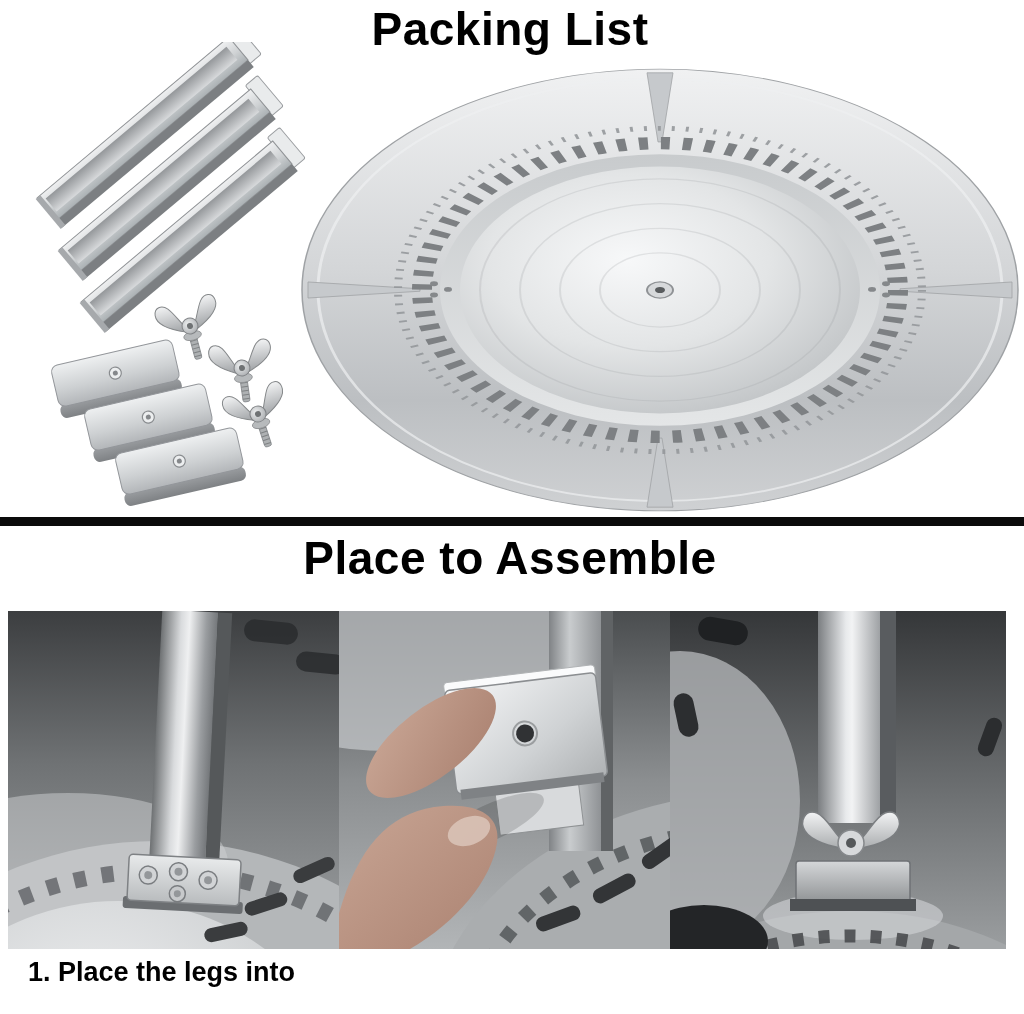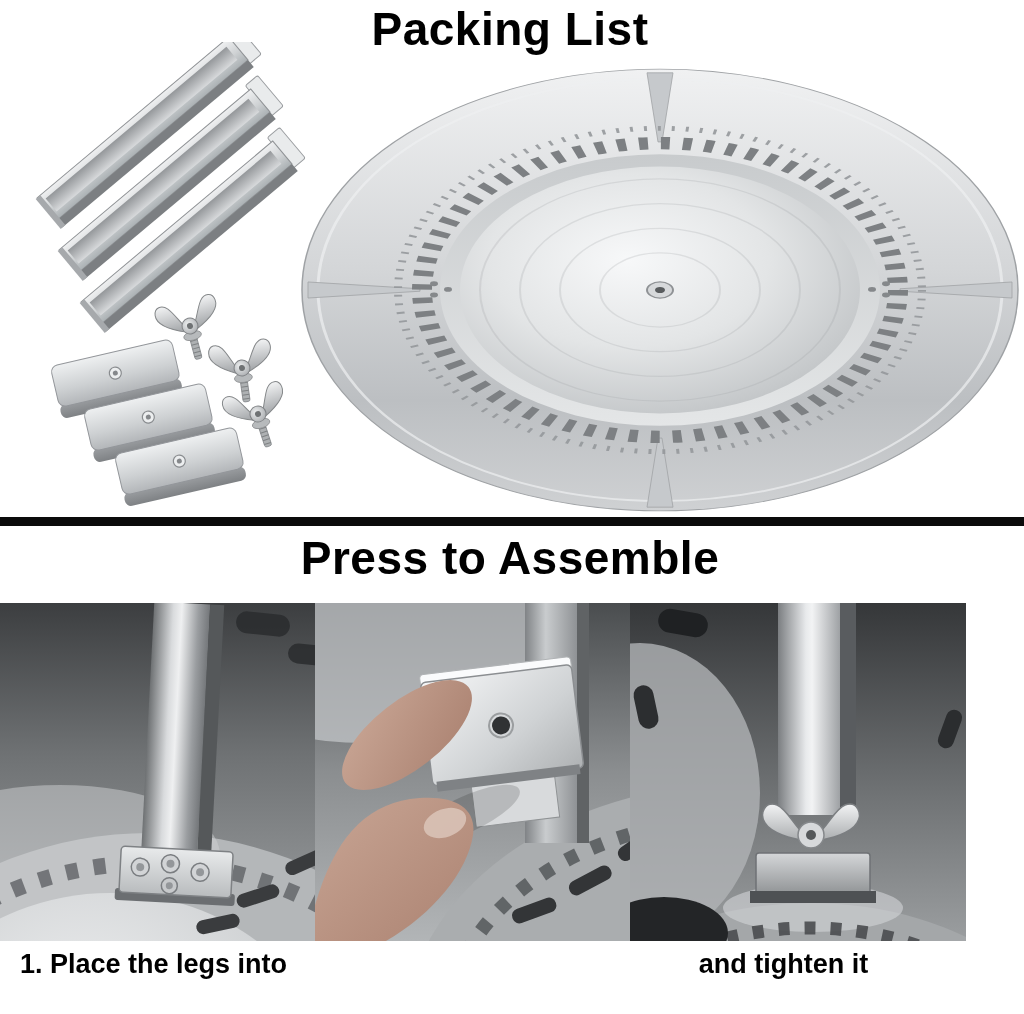--- a/index.html
+++ b/index.html
@@ -5,21 +5,21 @@
   html,body{margin:0;padding:0;background:#ffffff;}
   .page{position:relative;width:1024px;height:1014px;background:#ffffff;overflow:hidden;
         font-family:"Liberation Sans",sans-serif;color:#000;}
   .h-title{position:absolute;left:0;right:4px;margin:0;text-align:center;
            font-weight:800;font-size:46px;letter-spacing:.5px;}
   #packing-title{top:2px;}
   #assemble-title{top:531px;}
   .abs{position:absolute;display:block;}
   .divider{position:absolute;left:0;top:517px;width:1024px;height:9px;background:#0b0b0b;}
   .steps-row{position:absolute;left:0;top:603px;width:1024px;display:flex;gap:8px;}
-  .step{margin:0;width:307px;display:flex;flex-direction:column;}
+  .step{margin:8px;width:307px;display:flex;flex-direction:column;}
   .photo{width:336px;height:338px;display:block;background:#8a8d8f;}
   .caption{margin-top:8px;text-align:center;font-weight:700;font-size:27px;line-height:1.18;}
 </style>
 </head>
 <body>
 
 <div class="page">
 
   <h1 class="h-title" id="packing-title">Packing List</h1>
 
@@ -159,21 +159,21 @@
           <circle cx="226" cy="8" r="4"></circle>
           <circle cx="212" cy="-1" r="4"></circle>
       </g>
       <circle r="13" fill="#d7d9db" stroke="#8f9295" stroke-width="2"></circle>
       <circle r="5" fill="#595c5e"></circle>
     </g>
   </svg>
 
   <div class="divider"></div>
 
-  <h1 class="h-title" id="assemble-title">Press to Assemble</h1>
+  <h1 class="h-title" id="assemble-title">Place to Assemble</h1>
 
   <div class="steps-row">
 
     <figure class="step">
       <svg class="photo" viewBox="0 0 336 338">
         <defs>
           <linearGradient id="s1-bg" x1="0" y1="0" x2="0" y2="1">
             <stop offset="0" stop-color="#3c3e40"></stop>
               <stop offset="0.45" stop-color="#6f7274"></stop>
               <stop offset="1" stop-color="#9da0a2"></stop>
@@ -327,18 +327,17 @@
         <rect x="126" y="250" width="114" height="42" rx="3" fill="url(#s3-base)" stroke="#6f7275" stroke-width="1.5"></rect>
         <rect x="120" y="288" width="126" height="12" fill="#4e5154"></rect>
         <g transform="translate(181,232)">
           <path d="M -6 0 C -16 -8 -24 -26 -34 -30 C -46 -34 -52 -22 -46 -12 C -40 -2 -20 4 -4 6 Z" fill="url(#s3-wing)" stroke="#7b7e81" stroke-width="1.5"></path>
           <path d="M -6 0 C -16 -8 -24 -26 -34 -30 C -46 -34 -52 -22 -46 -12 C -40 -2 -20 4 -4 6 Z" fill="url(#s3-wing)" stroke="#7b7e81" stroke-width="1.5" transform="scale(-1,1)"></path>
           <circle r="13" fill="#d7d9db" stroke="#85888b" stroke-width="1.5"></circle>
           <circle r="5" fill="#55585a"></circle>
         </g>
       </svg>
       <figcaption class="caption">
-        <div>and tighten it</div>
       </figcaption>
     </figure>
 
   </div>
 </div>
 
 </body></html>

